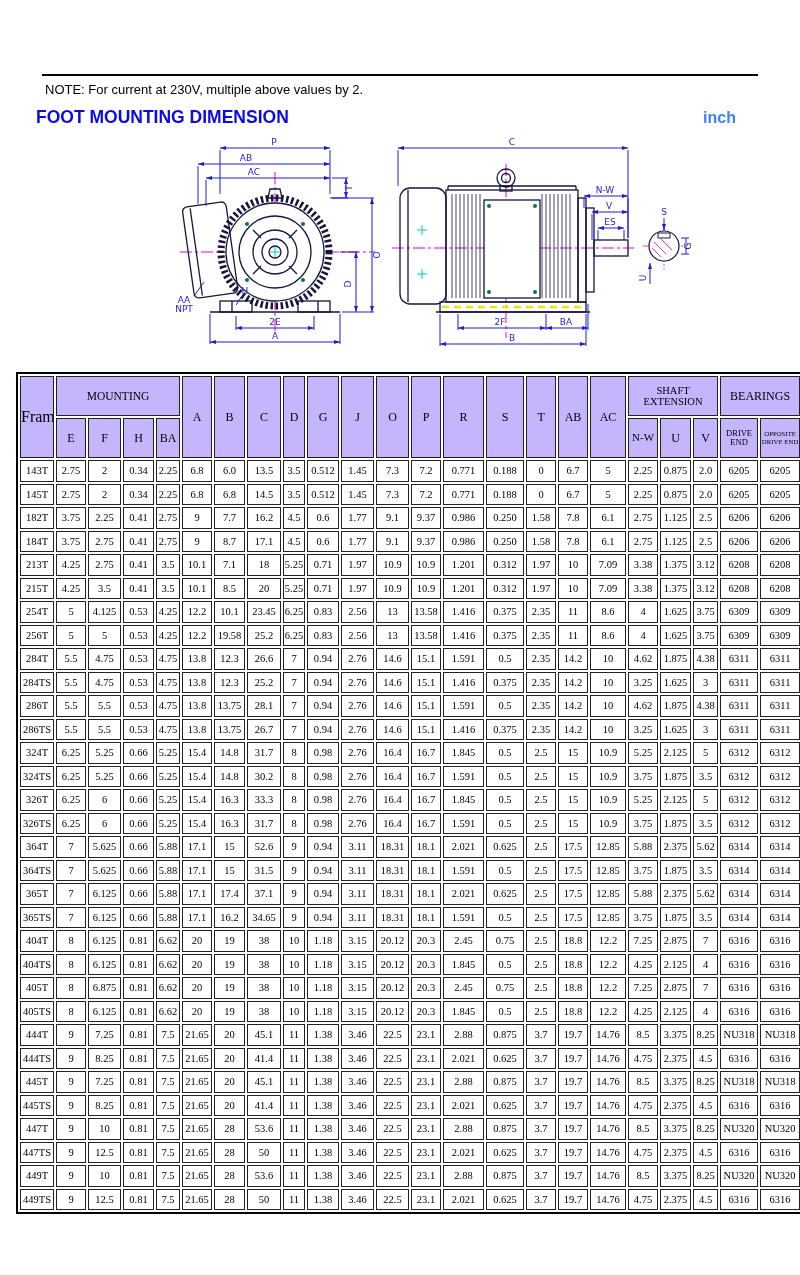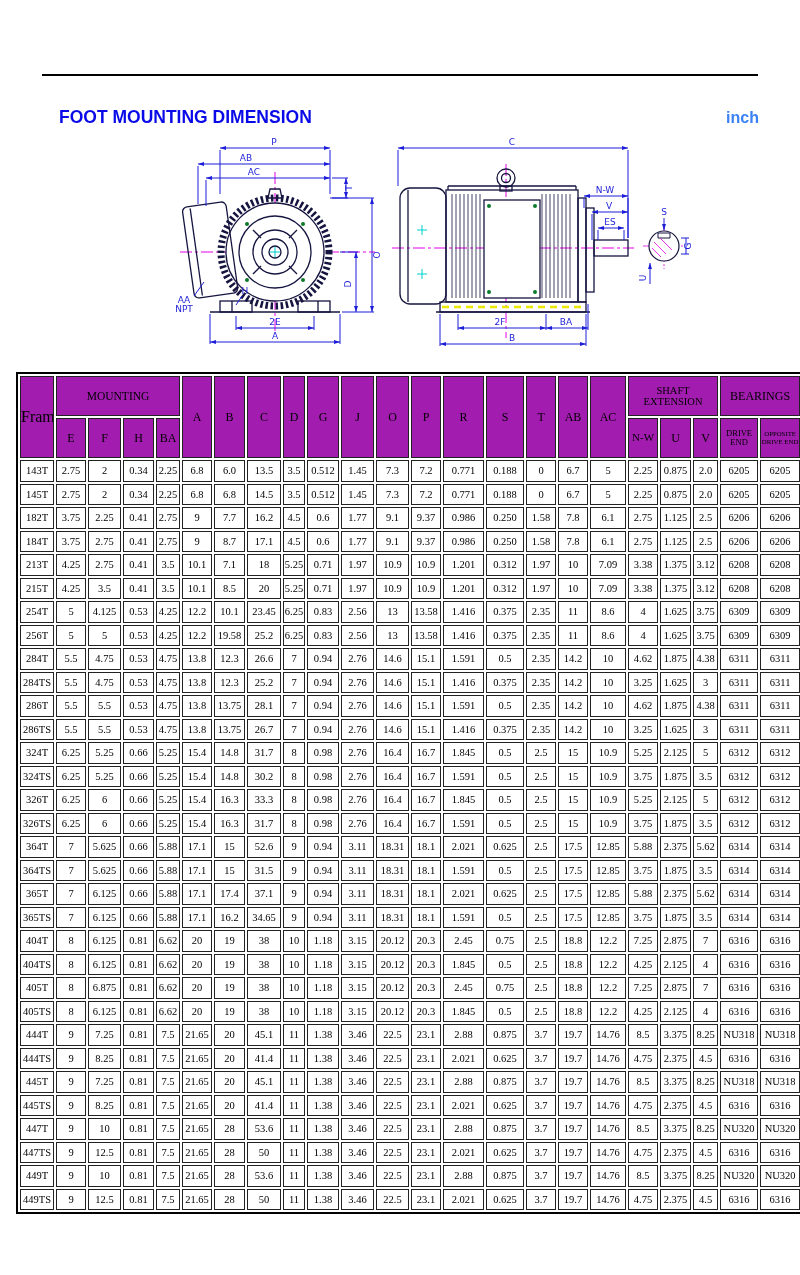--- a/index.html
+++ b/index.html
@@ -1,50 +1,51 @@
 <!DOCTYPE html>
 <html><head>
 <meta charset="utf-8">
 <style>
   html,body{margin:0;padding:0;background:#fff;}
   .page{position:relative;width:800px;height:1275px;background:#fff;overflow:hidden;
         font-family:"Liberation Serif",serif;color:#000;}
   .topline{position:absolute;left:42px;top:74px;width:716px;border-top:2px solid #000;}
   .note{position:absolute;left:45px;top:82px;font-family:"Liberation Sans",sans-serif;
         font-size:13px;color:#000;}
-  .headrow{position:absolute;left:59px;top:107px;width:700px;display:flex;
+  .headrow{position:absolute;left:36px;top:107px;width:700px;display:flex;
            justify-content:space-between;align-items:baseline;}
   .title{font-family:"Liberation Sans",sans-serif;font-weight:bold;font-size:17.5px;color:#0a0ae8;}
   .unit{font-family:"Liberation Sans",sans-serif;font-weight:bold;font-size:16px;color:#3b82f6;}
   .drawings{position:absolute;left:0;top:134px;width:800px;height:228px;}
   .front-svg{position:absolute;left:150px;top:0;}
   .side-svg{position:absolute;left:388px;top:0;}
   svg text{font-family:"DejaVu Sans",sans-serif;font-size:9px;text-anchor:middle;}
   
   .dimtable{position:absolute;left:16px;top:372px;width:768px;border-collapse:separate;
             border-spacing:2px;background:#fff;border:2px solid #000;table-layout:fixed;}
   .dimtable th,.dimtable td{border:1.5px solid #222;text-align:center;vertical-align:middle;
             padding:0;line-height:1.05;overflow:hidden;}
   .dimtable thead{background:#d5d5d5;}
-  .dimtable thead th{background:#a21caf;font-weight:normal;font-size:12px;}
+  .dimtable thead th{background:#c4b5fd;font-weight:normal;font-size:12px;}
   .dimtable thead th.group{font-size:11.5px;}
   .dimtable thead tr:first-child{height:40px;}
   .dimtable thead tr:last-child{height:40px;}
   .dimtable tbody td{background:#fff;font-size:10.5px;height:19.5px;}
   .dimtable th.small-head{font-size:8.5px;line-height:1.1;}
   .dimtable th.tiny-head{font-size:6.8px;line-height:1.15;}
   .footer{position:absolute;left:45px;top:1206px;width:712px;font-family:"Liberation Serif",serif;
           font-size:14.5px;letter-spacing:.2px;word-spacing:3px;text-align:justify;}
 </style>
 </head>
 <body>
 
 <div class="page">
 
   <div class="topline"></div>
+  <div class="note">NOTE: For current at 230V, multiple above values by 2.</div>
 
   <div class="headrow">
     <span class="title">FOOT MOUNTING DIMENSION</span>
     <span class="unit">inch</span>
   </div>
 
   <div class="drawings">
 
     <svg class="front-svg" width="252" height="224" viewBox="0 0 252 224">
       <defs>

